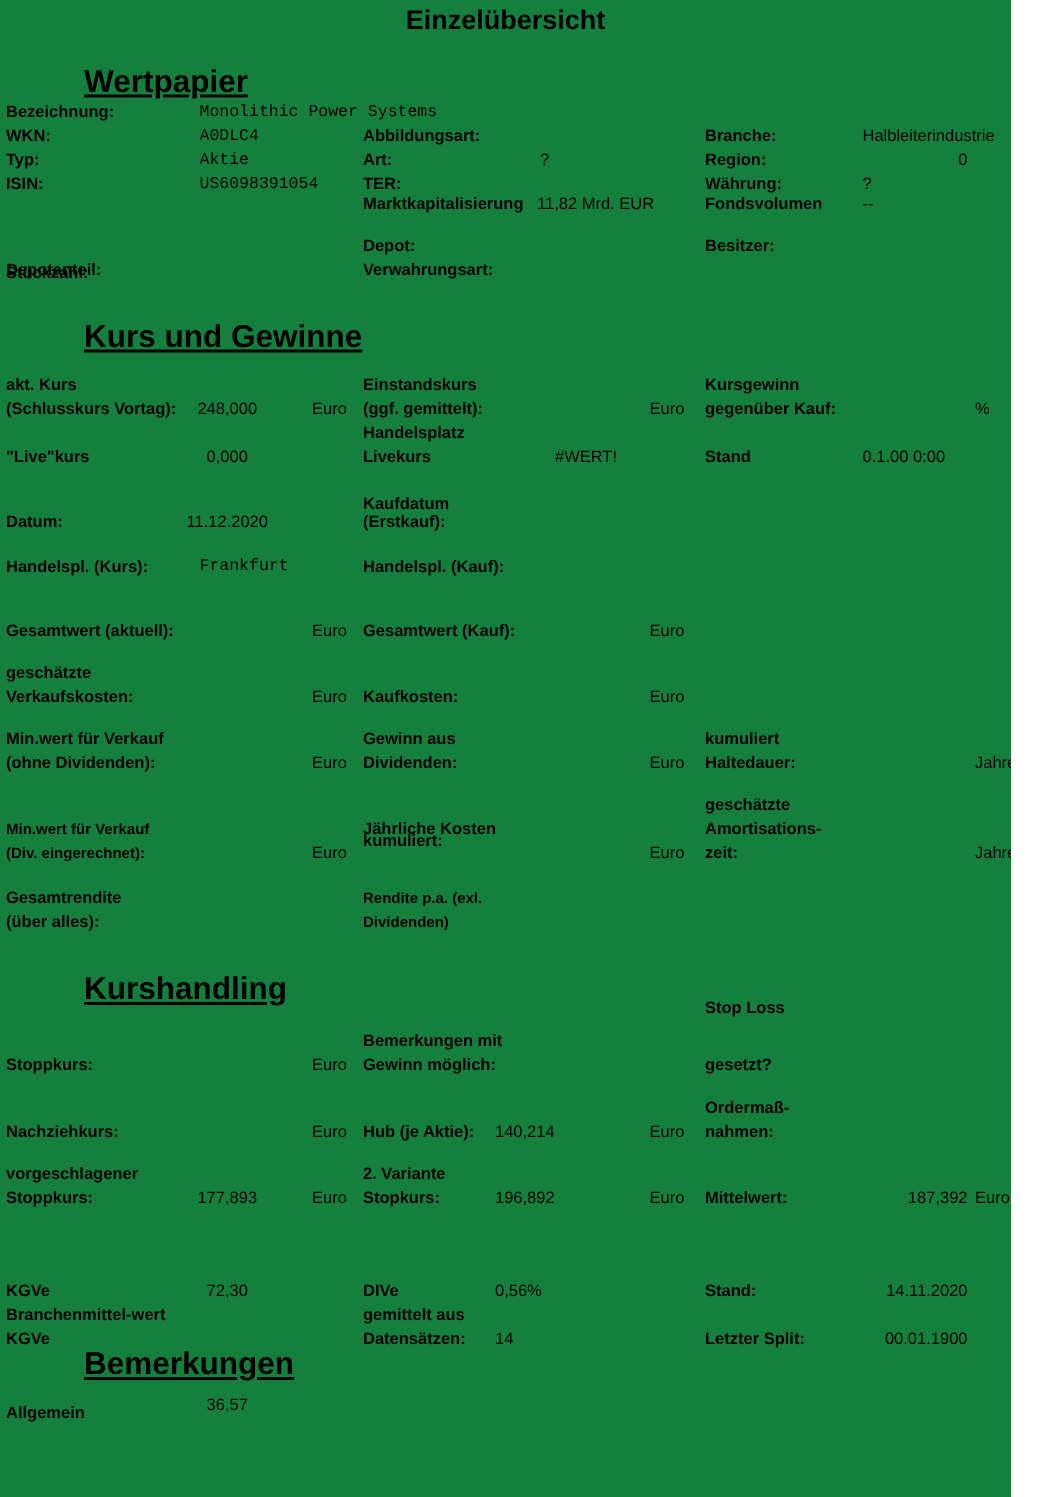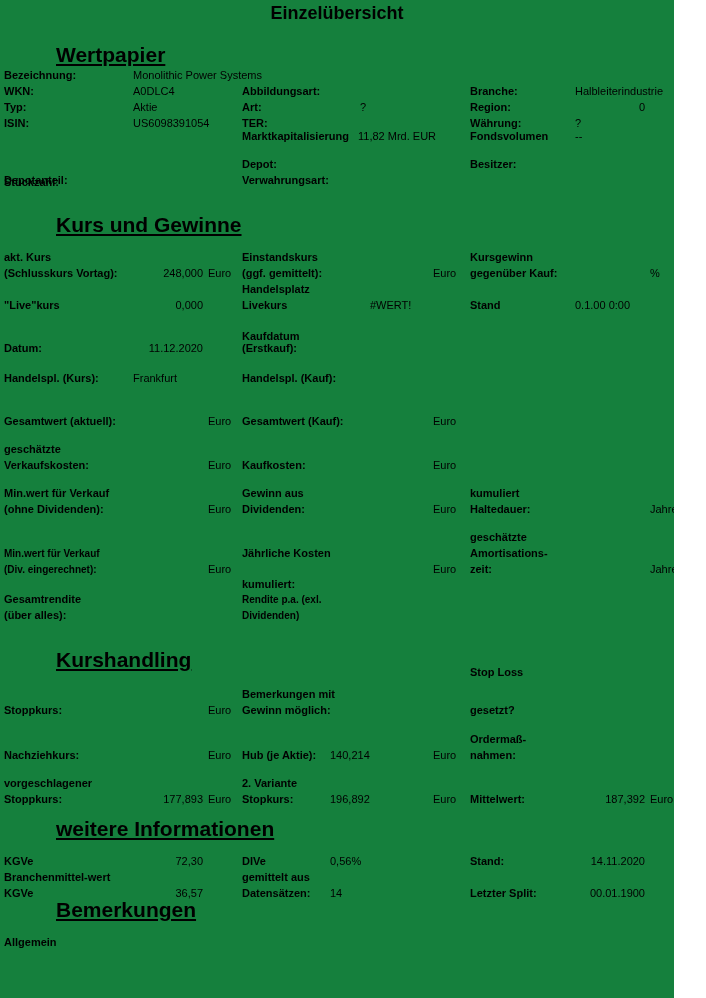--- a/index.html
+++ b/index.html
@@ -10,22 +10,22 @@
   .cell{position:absolute;font-size:11px;line-height:16px;white-space:nowrap;}
   .b{font-weight:700;}
   .sm{font-size:10px;}
   .note{font-style:italic;font-weight:400;}
   .h{position:absolute;left:20px;font-size:21px;font-weight:700;
      text-decoration:underline;line-height:20px;white-space:nowrap;margin-left:36px;}
   .title{position:absolute;top:1px;left:0;width:100%;text-align:center;
      font-size:18px;font-weight:700;line-height:24px;}
   
   .l1{left:4px;}
-  .v1{left:100px;width:103px;text-align:right;}
-  .v1l{left:133px;}
+  .v1{left:100px;width:103px;text-align:center;}
+  .v1l{left:133px;font-family:Liberation Mono, monospace;}
   .u1{left:208px;}
   .l2{left:242px;}
   .v2{left:330px;width:99px;text-align:left;}
   .v2q{left:360px;}
   .v2err{left:370px;}
   .v2m{left:358px;}
   .u2{left:433px;}
   .l3{left:470px;}
   .v3{left:540px;width:105px;text-align:right;}
   .v3l{left:575px;}
@@ -125,21 +125,21 @@
   <span class="cell u2" style="top:501px">Euro</span>
   <span class="cell l3 b" style="top:501px">Haltedauer:</span>
   <span class="cell u3" style="top:501px">Jahre</span>
 
   <span class="cell l3 b" style="top:529px">geschätzte</span>
   <span class="cell l1 b sm" style="top:546px">Min.wert für Verkauf</span>
   <span class="cell l2 b" style="top:545px">Jährliche Kosten</span>
   <span class="cell l3 b" style="top:545px">Amortisations-</span>
   <span class="cell l1 b sm" style="top:562px">(Div. eingerechnet):</span>
   <span class="cell u1" style="top:561px">Euro</span>
-  <span class="cell l2 b" style="top:576px">kumuliert:</span>
+  <span class="cell l2 b" style="top:553px">kumuliert:</span>
   <span class="cell u2" style="top:561px">Euro</span>
   <span class="cell l3 b" style="top:561px">zeit:</span>
   <span class="cell u3" style="top:561px">Jahre</span>
 
   <span class="cell l1 b" style="top:591px">Gesamtrendite</span>
   <span class="cell l2 b sm" style="top:592px">Rendite p.a. (exl.</span>
   <span class="cell l1 b" style="top:607px">(über alles):</span>
   <span class="cell l2 b sm" style="top:608px">Dividenden)</span>
 
   <div class="h" style="top:650px">Kurshandling</div>
@@ -165,33 +165,32 @@
   <span class="cell v1" style="top:791px">177,893</span>
   <span class="cell u1" style="top:791px">Euro</span>
   <span class="cell l2 b" style="top:791px">Stopkurs:</span>
   <span class="cell v2" style="top:791px">196,892</span>
   <span class="cell u2" style="top:791px">Euro</span>
   <span class="cell l3 b" style="top:791px">Mittelwert:</span>
   <span class="cell v3" style="top:791px">187,392</span>
   <span class="cell u3" style="top:791px">Euro</span>
 
 
-  <div class="h" style="top:819px">weitere Informationen</div>
 
   <span class="cell l1 b" style="top:853px">KGVe</span>
   <span class="cell v1" style="top:853px">72,30</span>
   <span class="cell l2 b" style="top:853px">DIVe</span>
   <span class="cell v2" style="top:853px">0,56%</span>
   <span class="cell l3 b" style="top:853px">Stand:</span>
   <span class="cell v3" style="top:853px">14.11.2020</span>
 
   <span class="cell l1 b" style="top:869px">Branchenmittel-wert</span>
   <span class="cell l2 b" style="top:869px">gemittelt aus</span>
   <span class="cell l1 b" style="top:885px">KGVe</span>
-  <span class="cell v1" style="top:885px">36,57</span>
+  <span class="cell v1" style="top:929px">36,57</span>
   <span class="cell l2 b" style="top:885px">Datensätzen:</span>
   <span class="cell v2" style="top:885px">14</span>
   <span class="cell l3 b" style="top:885px">Letzter Split:</span>
   <span class="cell v3" style="top:885px">00.01.1900</span>
 
   <div class="h" style="top:900px">Bemerkungen</div>
   <span class="cell l1 b" style="top:934px">Allgemein</span>
 
 </div>
 

